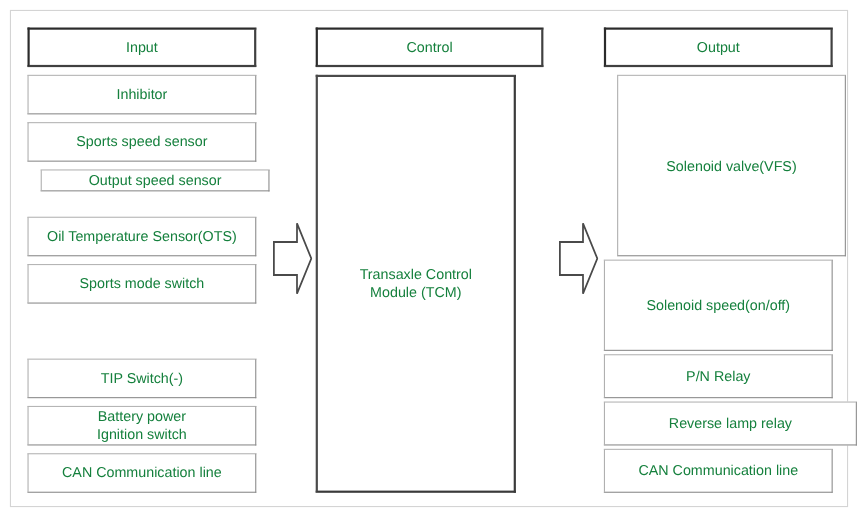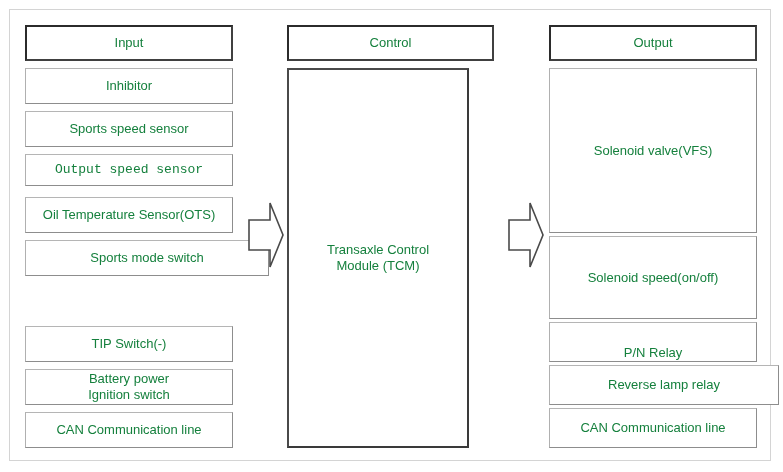--- a/index.html
+++ b/index.html
@@ -105,29 +105,29 @@
     </div>
 
     <div class="box" style="left:0px; top:43px; width:208px; height:36px;justify-content:center;">
       <span class="lbl">Inhibitor</span>
     </div>
 
     <div class="box" style="left:0px; top:86px; width:208px; height:36px;">
       <span class="lbl">Sports speed sensor</span>
     </div>
 
-    <div class="box" style="left:0px; top:129px; width:208px; height:32px;font-family:Liberation Mono, monospace;">
+    <div class="box" style="left:12px; top:129px; width:208px; height:20px;">
       <span class="lbl">Output speed sensor</span>
     </div>
 
     <div class="box" style="left:0px; top:172px; width:208px; height:36px;">
       <span class="lbl">Oil Temperature Sensor(OTS)</span>
     </div>
 
-    <div class="box" style="left:0px; top:215px; width:244px; height:36px;">
+    <div class="box" style="left:0px; top:215px; width:208px; height:36px;">
       <span class="lbl">Sports mode switch</span>
     </div>
 
 
     <div class="box" style="left:0px; top:301px; width:208px; height:36px;">
       <span class="lbl">TIP Switch(-)</span>
     </div>
 
     <div class="box" style="left:0px; top:344px; width:208px; height:36px;">
       <span class="lbl">Battery power
@@ -162,29 +162,29 @@
       <polygon points="1,19 22,19 22,2 35,34 22,66 22,49 1,49" fill="#ffffff" stroke="#4a4a4a" stroke-width="1.6" stroke-linejoin="miter"></polygon>
     </svg>
   </div>
 
   <div class="column" style="left:549px; top:25px; width:208px; height:423px;padding-left:20px;">
 
     <div class="box header" style="left:0px; top:0px; width:208px; height:36px;">
       <span class="lbl">Output</span>
     </div>
 
-    <div class="box" style="left:0px; top:43px; width:208px; height:165px;">
+    <div class="box" style="left:12px; top:43px; width:208px; height:165px;">
       <span class="lbl">Solenoid valve(VFS)</span>
     </div>
 
     <div class="box" style="left:0px; top:211px; width:208px; height:83px;">
       <span class="lbl">Solenoid speed(on/off)</span>
     </div>
 
-    <div class="box" style="left:0px; top:297px; width:208px; height:40px;align-items:flex-end;">
+    <div class="box" style="left:0px; top:297px; width:208px; height:40px;">
       <span class="lbl">P/N Relay</span>
     </div>
 
     <div class="box" style="left:0px; top:340px; width:230px; height:40px;">
       <span class="lbl">Reverse lamp relay</span>
     </div>
 
     <div class="box" style="left:0px; top:383px; width:208px; height:40px;">
       <span class="lbl">CAN Communication line</span>
     </div>

